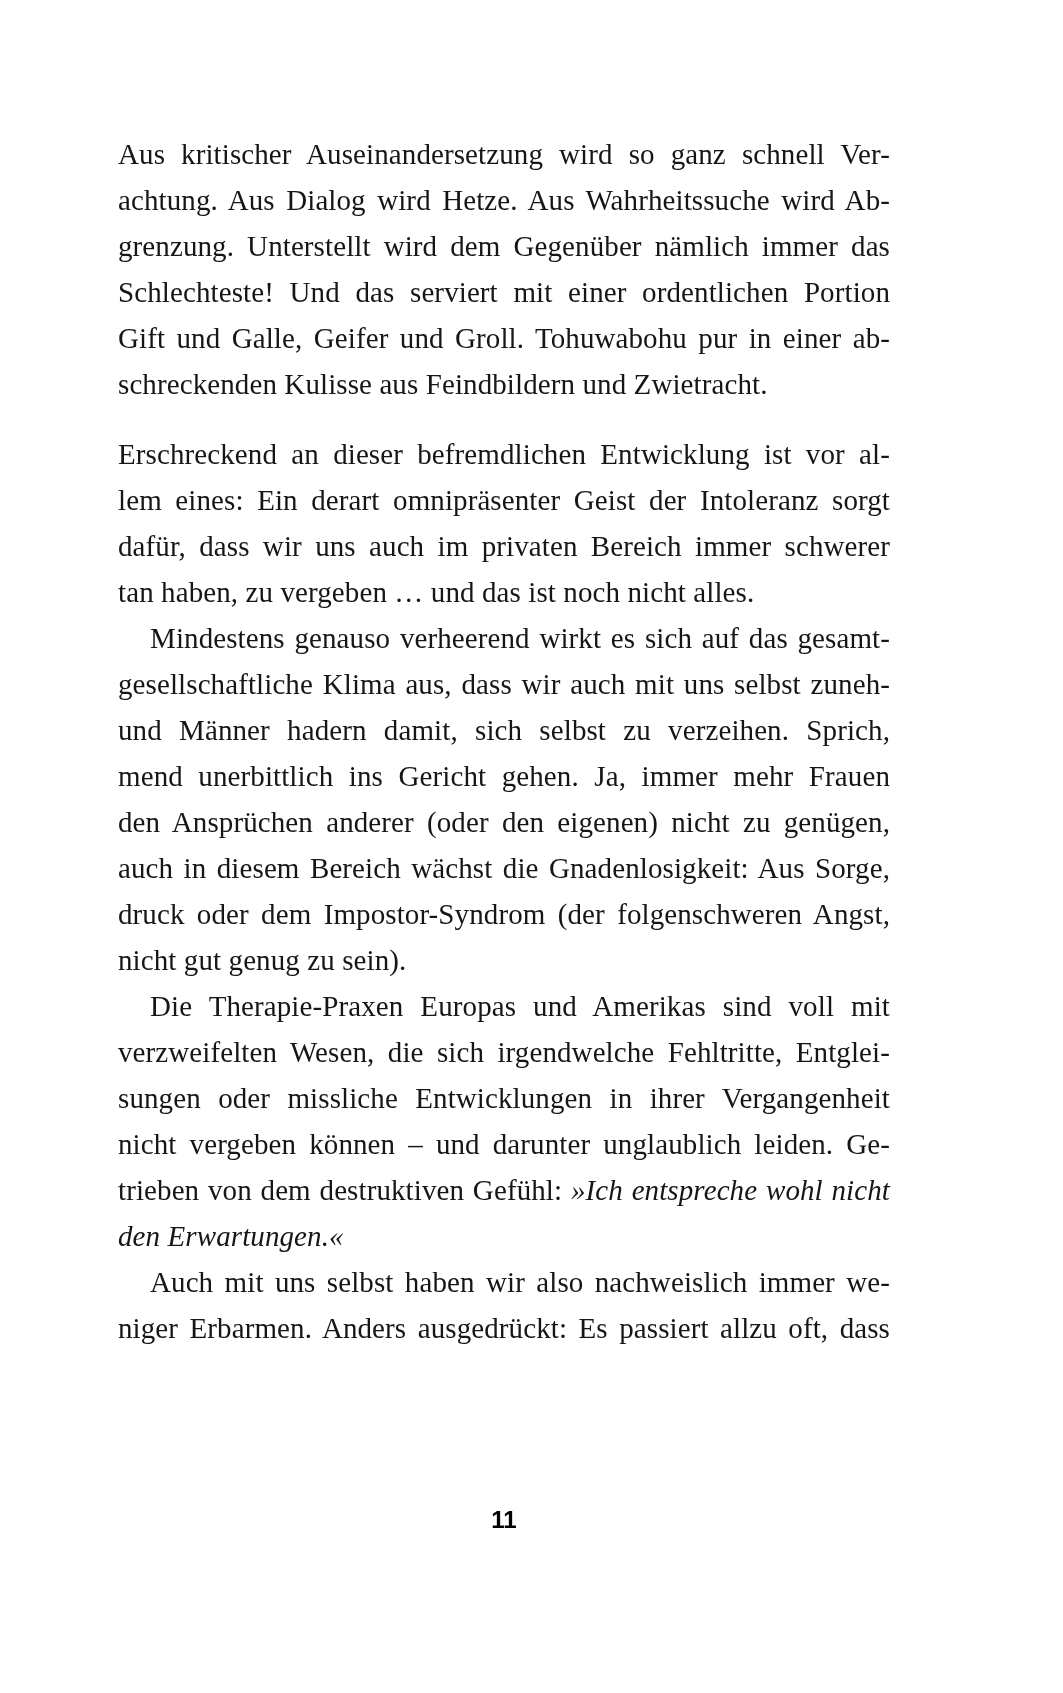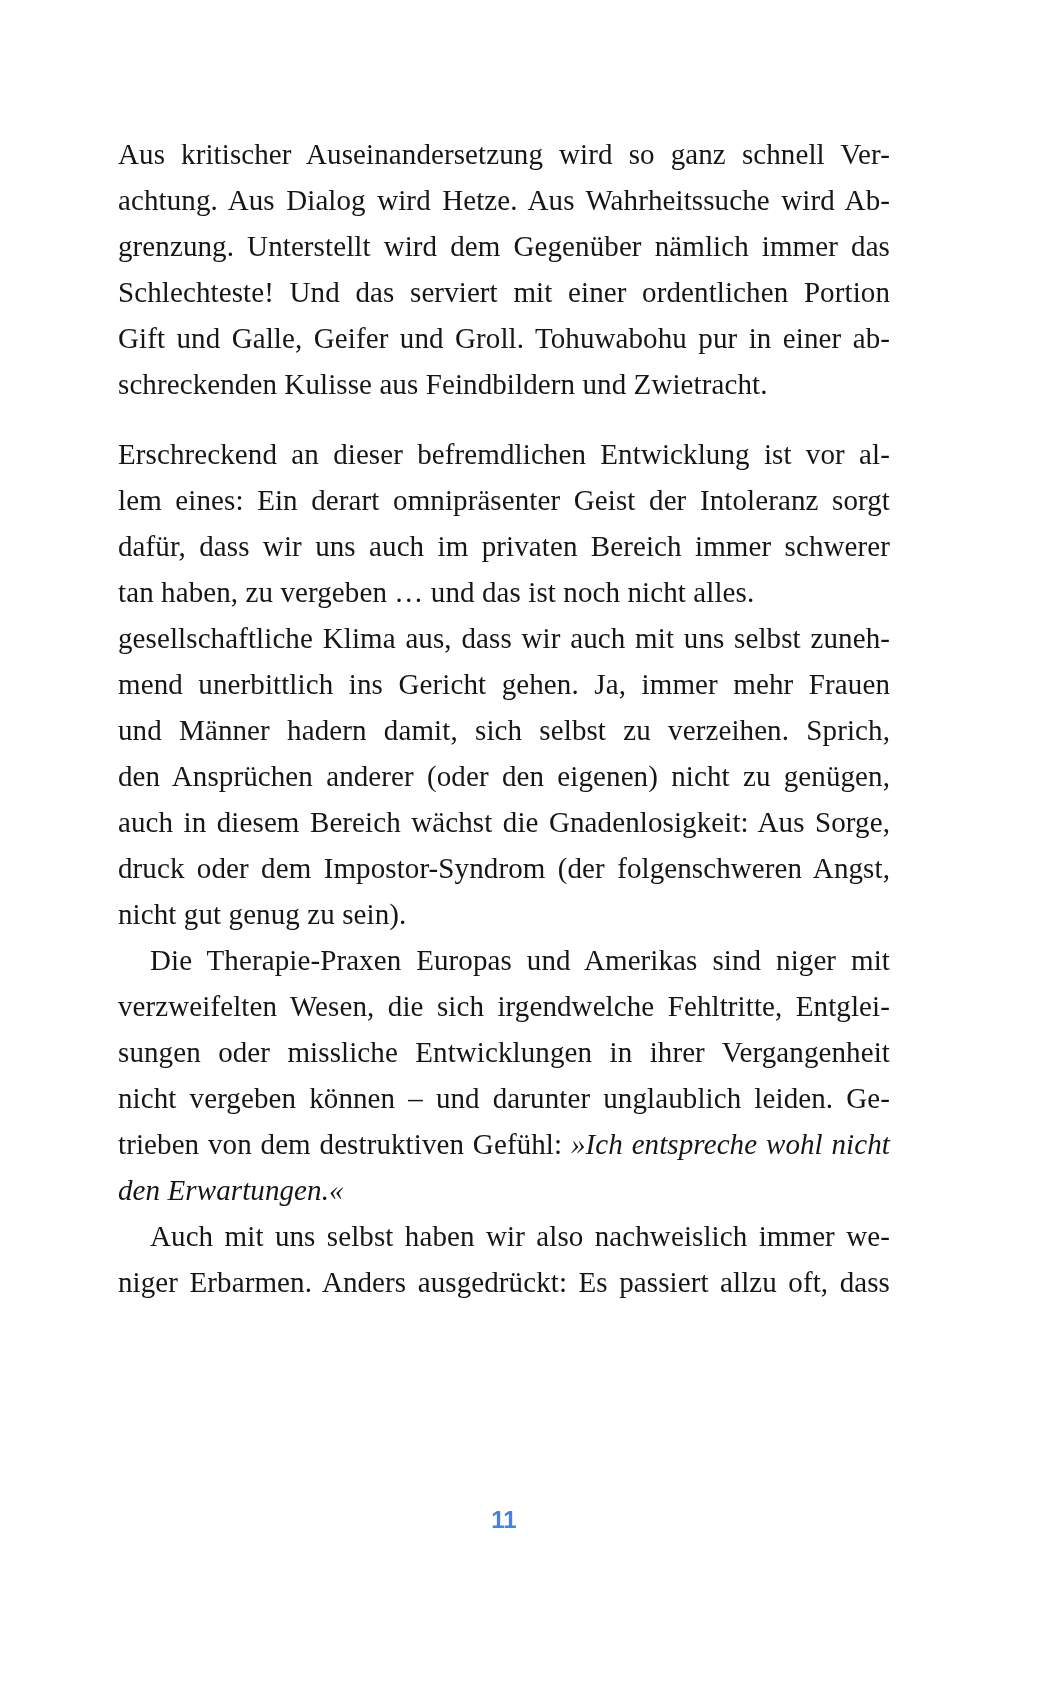--- a/index.html
+++ b/index.html
@@ -41,21 +41,21 @@
   .italic { font-style: italic; }
   .folio {
     position: absolute;
     left: 118px;
     top: 1506px;
     width: 772px;
     text-align: center;
     font-family: "Liberation Sans", "DejaVu Sans", sans-serif;
     font-weight: bold;
     font-size: 24px;
-    color: #3b82f6;
+    color: #000000;
   }
 </style>
 </head>
 <body>
 
 <div class="page">
   <main class="text-block">
       <div class="para">
         <div class="line"><span>Aus kritischer Auseinandersetzung wird so ganz schnell Ver-</span></div>
         <div class="line"><span>achtung. Aus Dialog wird Hetze. Aus Wahrheitssuche wird Ab-</span></div>
@@ -64,30 +64,31 @@
         <div class="line"><span>Gift und Galle, Geifer und Groll. Tohuwabohu pur in einer ab-</span></div>
         <div class="line endline"><span>schreckenden Kulisse aus Feindbildern und Zwietracht.</span></div>
       </div>
       <div class="para spaced">
         <div class="line"><span>Erschreckend an dieser befremdlichen Entwicklung ist vor al-</span></div>
         <div class="line"><span>lem eines: Ein derart omnipräsenter Geist der Intoleranz sorgt</span></div>
         <div class="line"><span>dafür, dass wir uns auch im privaten Bereich immer schwerer</span></div>
         <div class="line endline"><span>tan haben, zu vergeben … und das ist noch nicht alles.</span></div>
       </div>
       <div class="para">
+        <div class="line indented"><span>Mindestens genauso verheerend wirkt es sich auf das gesamt-</span></div>
         <div class="line"><span>gesellschaftliche Klima aus, dass wir auch mit uns selbst zuneh-</span></div>
+        <div class="line"><span>und Männer hadern damit, sich selbst zu verzeihen. Sprich,</span></div>
         <div class="line"><span>mend unerbittlich ins Gericht gehen. Ja, immer mehr Frauen</span></div>
-        <div class="line"><span>und Männer hadern damit, sich selbst zu verzeihen. Sprich,</span></div>
         <div class="line"><span>den Ansprüchen anderer (oder den eigenen) nicht zu genügen,</span></div>
         <div class="line"><span>auch in diesem Bereich wächst die Gnadenlosigkeit: Aus Sorge,</span></div>
         <div class="line"><span>druck oder dem Impostor-Syndrom (der folgenschweren Angst,</span></div>
         <div class="line endline"><span>nicht gut genug zu sein).</span></div>
       </div>
       <div class="para">
-        <div class="line indented"><span>Die Therapie-Praxen Europas und Amerikas sind niger mit</span></div>
+        <div class="line indented"><span>Die Therapie-Praxen Europas und Amerikas sind voll mit</span></div>
         <div class="line"><span>verzweifelten Wesen, die sich irgendwelche Fehltritte, Entglei-</span></div>
         <div class="line"><span>sungen oder missliche Entwicklungen in ihrer Vergangenheit</span></div>
         <div class="line"><span>nicht vergeben können – und darunter unglaublich leiden. Ge-</span></div>
         <div class="line"><span>trieben von dem destruktiven Gefühl: </span><span class="italic">»Ich entspreche wohl nicht</span></div>
         <div class="line endline"><span class="italic">den Erwartungen.«</span></div>
       </div>
       <div class="para">
         <div class="line indented"><span>Auch mit uns selbst haben wir also nachweislich immer we-</span></div>
         <div class="line"><span>niger Erbarmen. Anders ausgedrückt: Es passiert allzu oft, dass</span></div>
       </div>

